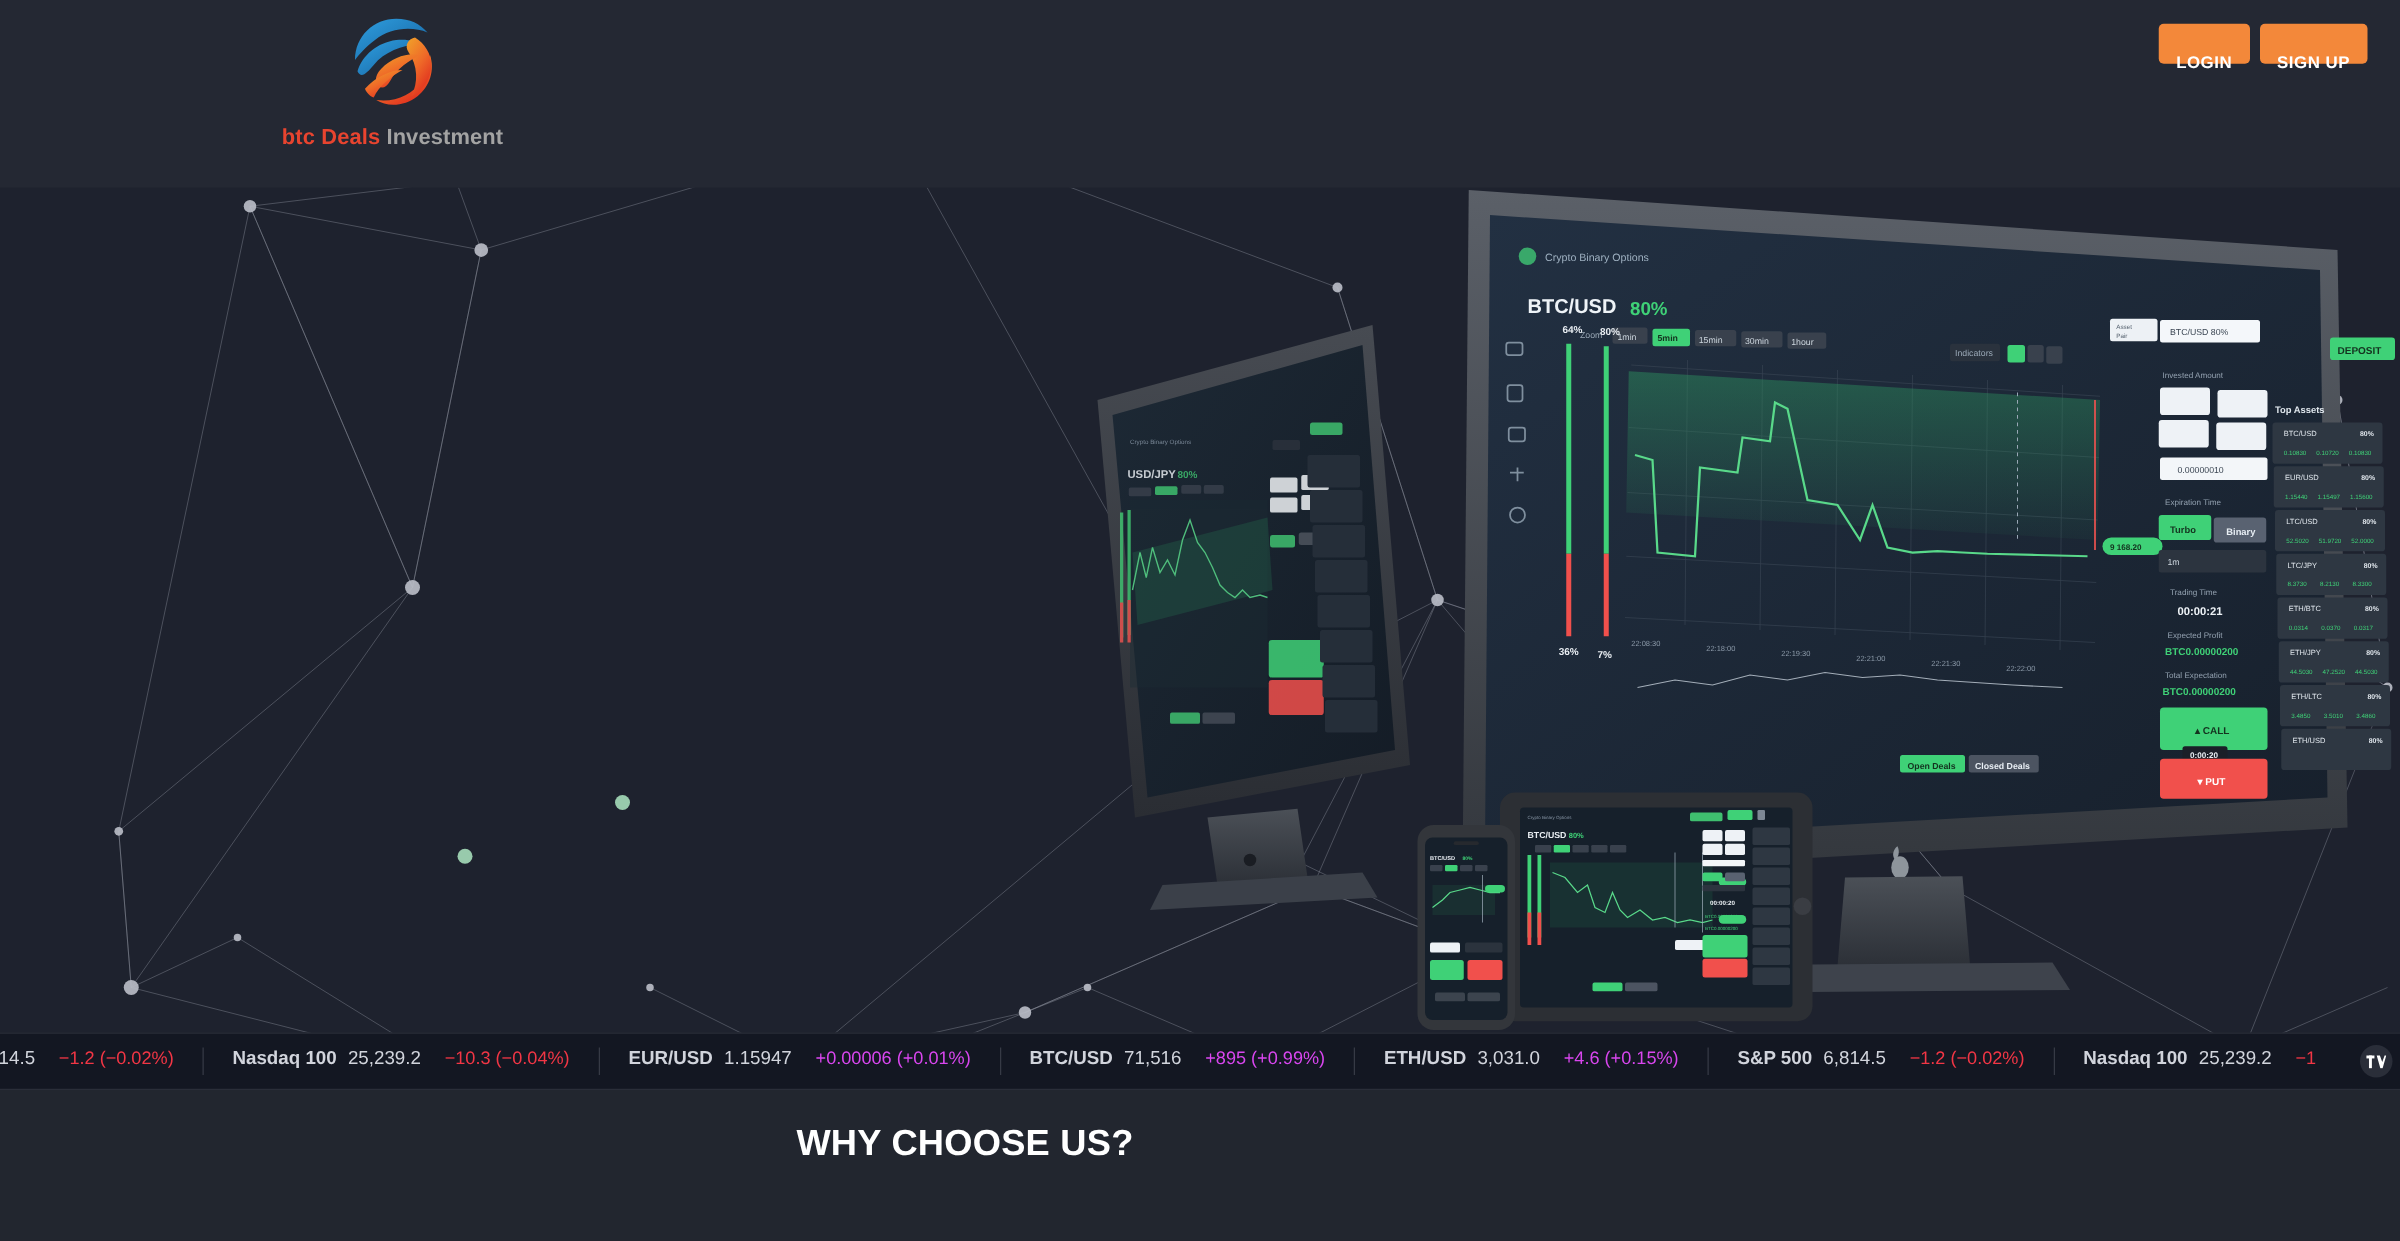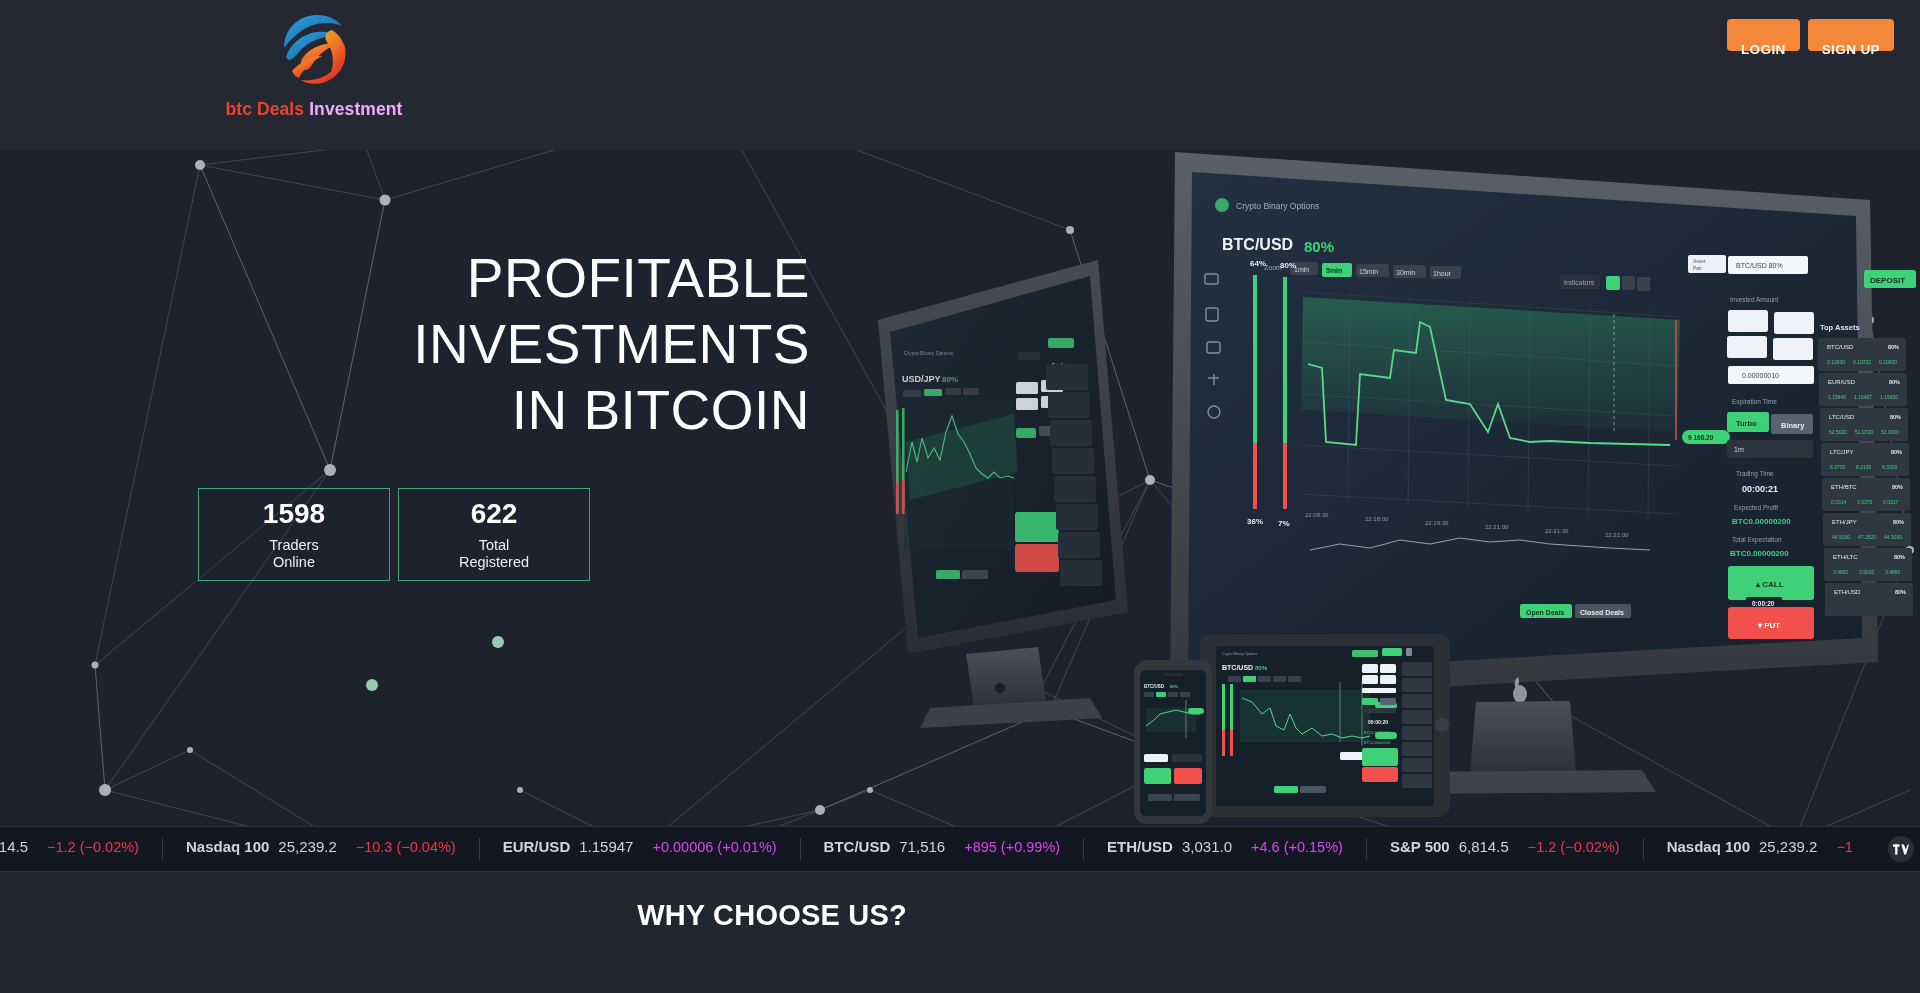--- a/index.html
+++ b/index.html
@@ -19,21 +19,21 @@
   }
   .brand {
     position:absolute; left:214px; top:8px; width:200px;
     display:flex; flex-direction:column; align-items:center;
   }
   .logo-mark { width:84px; height:84px; position:relative; }
   .brand-name {
     margin-top:7px; font-size:17.5px; font-weight:bold; letter-spacing:.1px;
     color:#e8442f; white-space:nowrap;
   }
-  .brand-name .b2 { color:#f0abfc; }
+  .brand-name .b2 { color:#a3a3a3; }
   .nav-actions {
     position:absolute; right:26px; top:19px; display:flex; gap:8px;
   }
   .btn-orange {
     background:#f3883a; color:#fff; border:none; border-radius:4px;
     font-size:13.5px; font-weight:bold; letter-spacing:.4px;
     padding:16px 14px; height:30px; line-height:30px; cursor:pointer;
     font-family:"Liberation Sans", sans-serif;
   }
 
@@ -546,42 +546,21 @@
           <rect x="274" y="612" width="24" height="8" rx="1.5" fill="#eef2f6"></rect>
           <rect x="302" y="612" width="30" height="8" rx="1.5" fill="#2b333d"></rect>
           <rect x="274" y="626" width="27" height="16" rx="2" fill="#3fd177"></rect>
           <rect x="304" y="626" width="28" height="16" rx="2" fill="#f1504c"></rect>
           <rect x="278" y="652" width="24" height="7" rx="1.5" fill="#3c444e"></rect>
           <rect x="304" y="652" width="26" height="7" rx="1.5" fill="#3c444e"></rect>
         </g>
       </g>
     </svg>
 
-    <div class="hero-text">
-      <div class="hero-title">PROFITABLE</div>
-      <div class="hero-title">INVESTMENTS</div>
-      <div class="hero-title">IN BITCOIN</div>
-    </div>
-
-    <div class="stats">
-      <div class="stat-box">
-        <div class="stat-num">1598</div>
-        <div class="stat-label">
-          <span>Traders</span><br>
-          <span>Online</span>
-        </div>
-      </div>
-      <div class="stat-box">
-        <div class="stat-num">622</div>
-        <div class="stat-label">
-          <span>Total</span><br>
-          <span>Registered</span>
-        </div>
-      </div>
-    </div>
+
   </div>
 
   <div class="ticker">
     <div class="ticker-track" id="ticker-track">
         <div class="tick">
           <span class="tick-price">6,814.5</span>
           <span class="tick-chg down">−1.2 (−0.02%)</span>
         </div>
         <div class="tick">
           <span class="tick-sym">Nasdaq 100</span>

